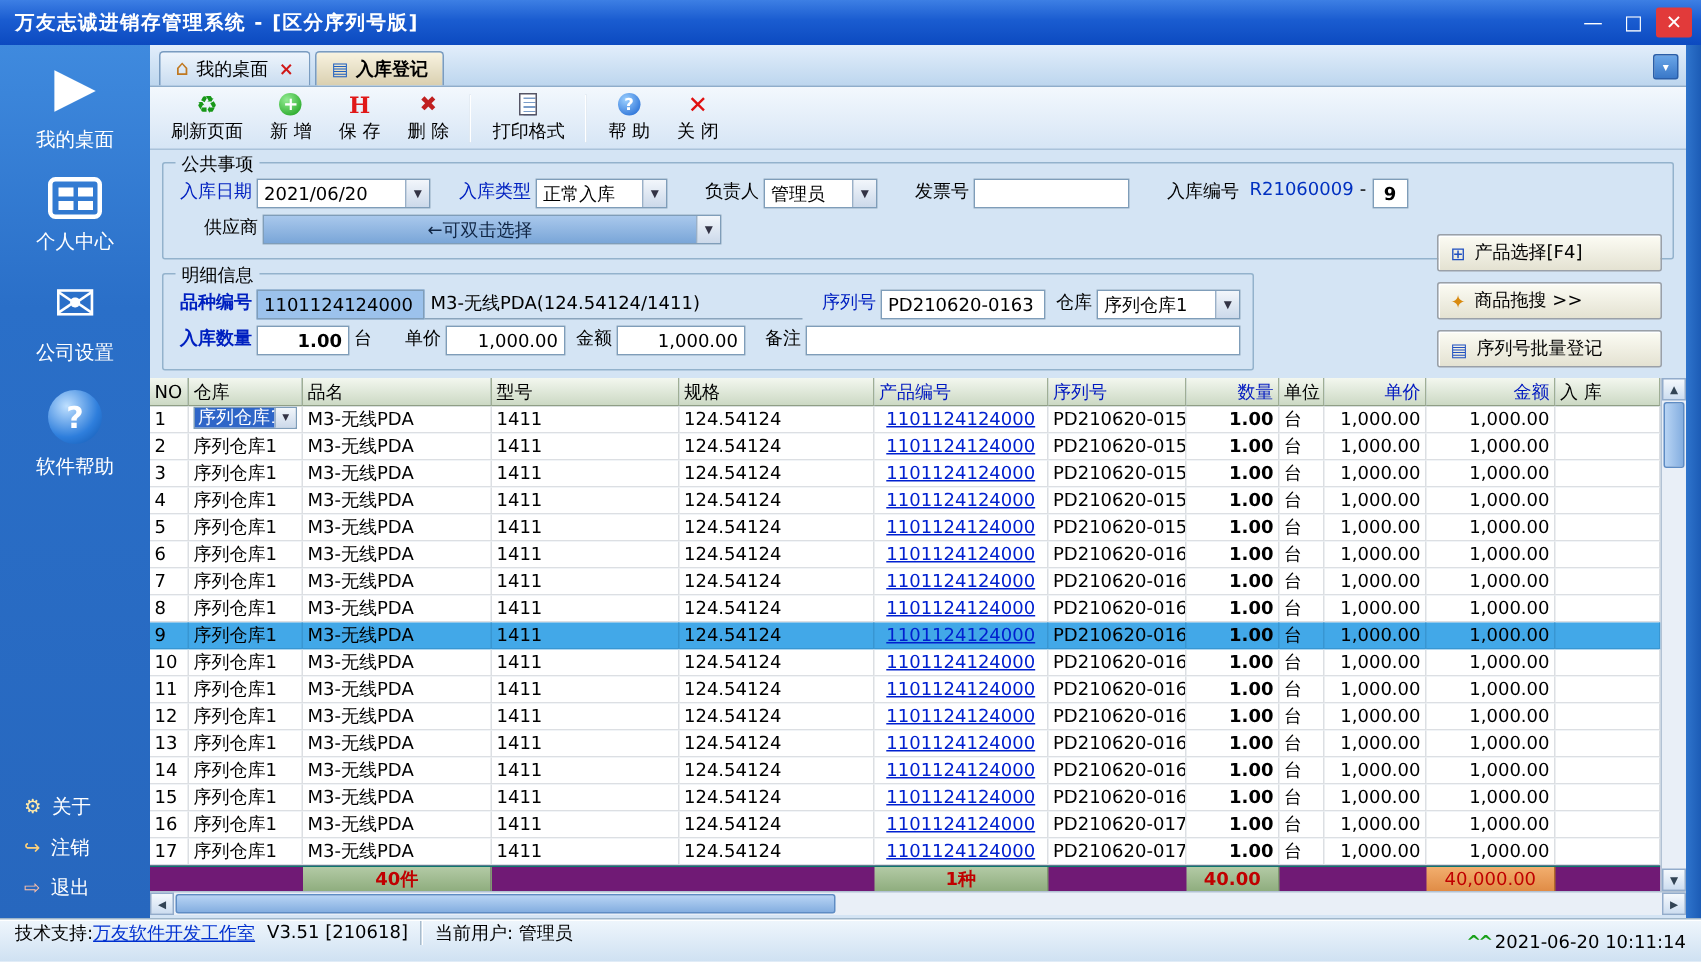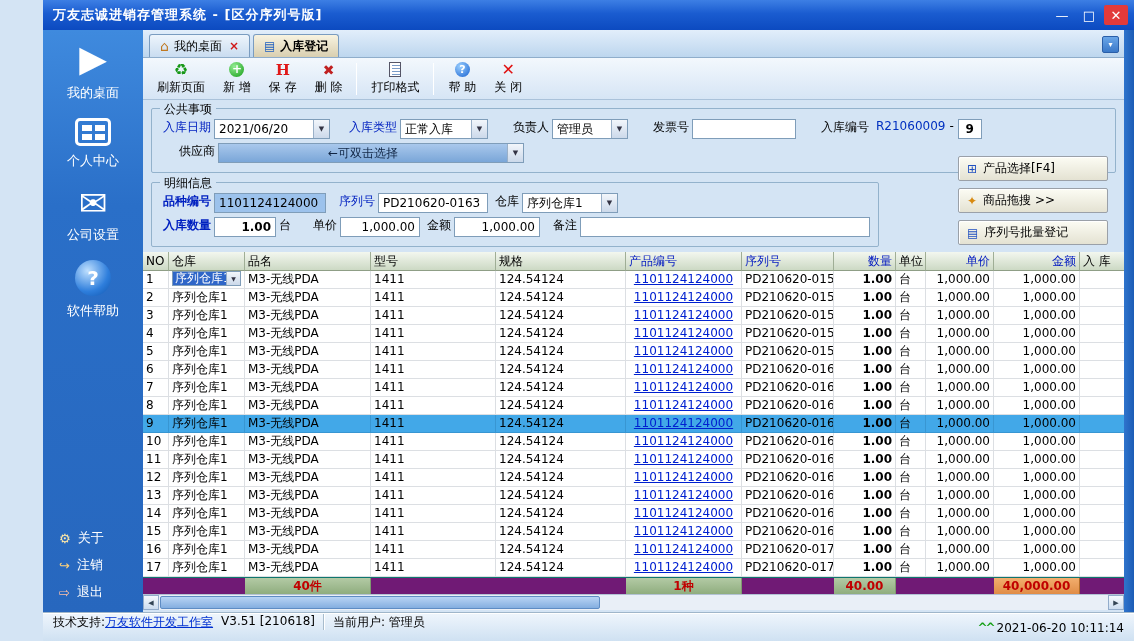--- a/index.html
+++ b/index.html
@@ -1,18 +1,18 @@
 <!DOCTYPE html>
 <html><head>
 <meta charset="utf-8">
 <style>
   * { box-sizing: border-box; }
   html,body { margin:0; padding:0; }
   body { width:1134px; height:641px; font-family:"DejaVu Sans", sans-serif; font-size:12px; color:#000; }
-  .window { width:1134px; height:641px; display:flex; flex-direction:column; background:#d4e4f4; overflow:hidden;padding-left:43px; }
+  .window { width:1134px; height:641px; display:flex; flex-direction:column; background:#d4e4f4; overflow:hidden; }
 
   
   .titlebar { height:30px; flex:0 0 30px; background:linear-gradient(180deg,#3d7fe4 0%,#1a5cd0 45%,#0c4ac0 100%); color:#fff; display:flex; align-items:center; padding:0 6px 0 10px; }
   .title-text { flex:1; font-weight:bold; font-size:13px; letter-spacing:1px; }
   .win-btn { width:24px; height:20px; display:flex; align-items:center; justify-content:center; margin-left:3px; color:#fff; font-size:13px; cursor:default; }
   .win-btn.close { background:#e23a3a; border-radius:2px; font-weight:bold; }
 
   
   .content { flex:1; display:flex; min-height:0; }
 
@@ -103,21 +103,21 @@
   .tr { display:flex; height:18px; flex:0 0 18px; background:#fff; cursor:pointer; }
   .tr.selected { background:#42a8e8; }
   .td { border-right:1px solid #dcdfe3; border-bottom:1px solid #dcdfe3; padding:0 3px; line-height:17px; white-space:nowrap; overflow:hidden; }
   .tr.selected .td { border-right-color:#3896d2; border-bottom-color:#3896d2; }
   .td.link { color:#0020d0; text-decoration:underline; text-align:center; cursor:pointer; }
   .td.num { text-align:right; }
   .td.qty { font-weight:bold; text-align:right; }
   .tfoot { display:flex; height:17px; flex:0 0 17px; background:#701a75; border-top:1px solid #0f766e; }
   .fc { padding:0 3px; line-height:16px; white-space:nowrap; overflow:hidden; }
   .fc.green { background:linear-gradient(180deg,#b3caa5,#8fad7e); color:#c00000; font-weight:bold; text-align:center; border-right:1px solid #7e9a70; }
-  .fc.orange { background:linear-gradient(180deg,#f2ae6e,#e08c46); color:#c00000; font-weight:bold; text-align:right; border-right:1px solid #b06a28; }
+  .fc.orange { background:linear-gradient(180deg,#f2ae6e,#e08c46); color:#c00000; font-weight:normal; text-align:right; border-right:1px solid #b06a28; }
   .fc.num { text-align:center; }
 
   .c0{width:26px;} .c1{width:76px;} .c2{width:126px;} .c3{width:125px;} .c4{width:130px;}
   .c5{width:116px;} .c6{width:92px;} .c7{width:62px;} .c8{width:30px;} .c9{width:68px;}
   .c10{width:86px;} .c11{width:70px;}
 
   .mini-combo { display:flex; width:100%; height:15px; border:1px solid #7f9db9; background:#fff; margin-top:0px; }
   .mc-text { flex:1; background:#2f66c8; color:#fff; line-height:13px; padding:0 2px; white-space:nowrap; overflow:hidden; }
   .mc-btn { width:14px; background:linear-gradient(180deg,#f2f6fb,#ccd9ea); border-left:1px solid #9ab0c8; font-size:6px; color:#334; display:flex; align-items:center; justify-content:center; }
 
@@ -281,20 +281,21 @@
               <span class="cbtn">▼</span>
             </span>
           </div>
         </div>
 
         <div class="groupbox gb2">
           <span class="gb-title">明细信息</span>
           <div class="frow">
             <span class="flabel blue bold">品种编号</span>
             <span class="tinput sel-text" style="width:112px">1101124124000</span>
+            <span class="flat-desc">M3-无线PDA(124.54124/1411)</span>
             <span class="gap10"></span>
             <span class="flabel blue">序列号</span>
             <span class="tinput" style="width:110px">PD210620-0163</span>
             <span class="gap4"></span>
             <span class="flabel">仓库</span>
             <span class="combo" style="width:96px">
               <span class="cval">序列仓库1</span>
               <span class="cbtn">▼</span>
             </span>
           </div>

